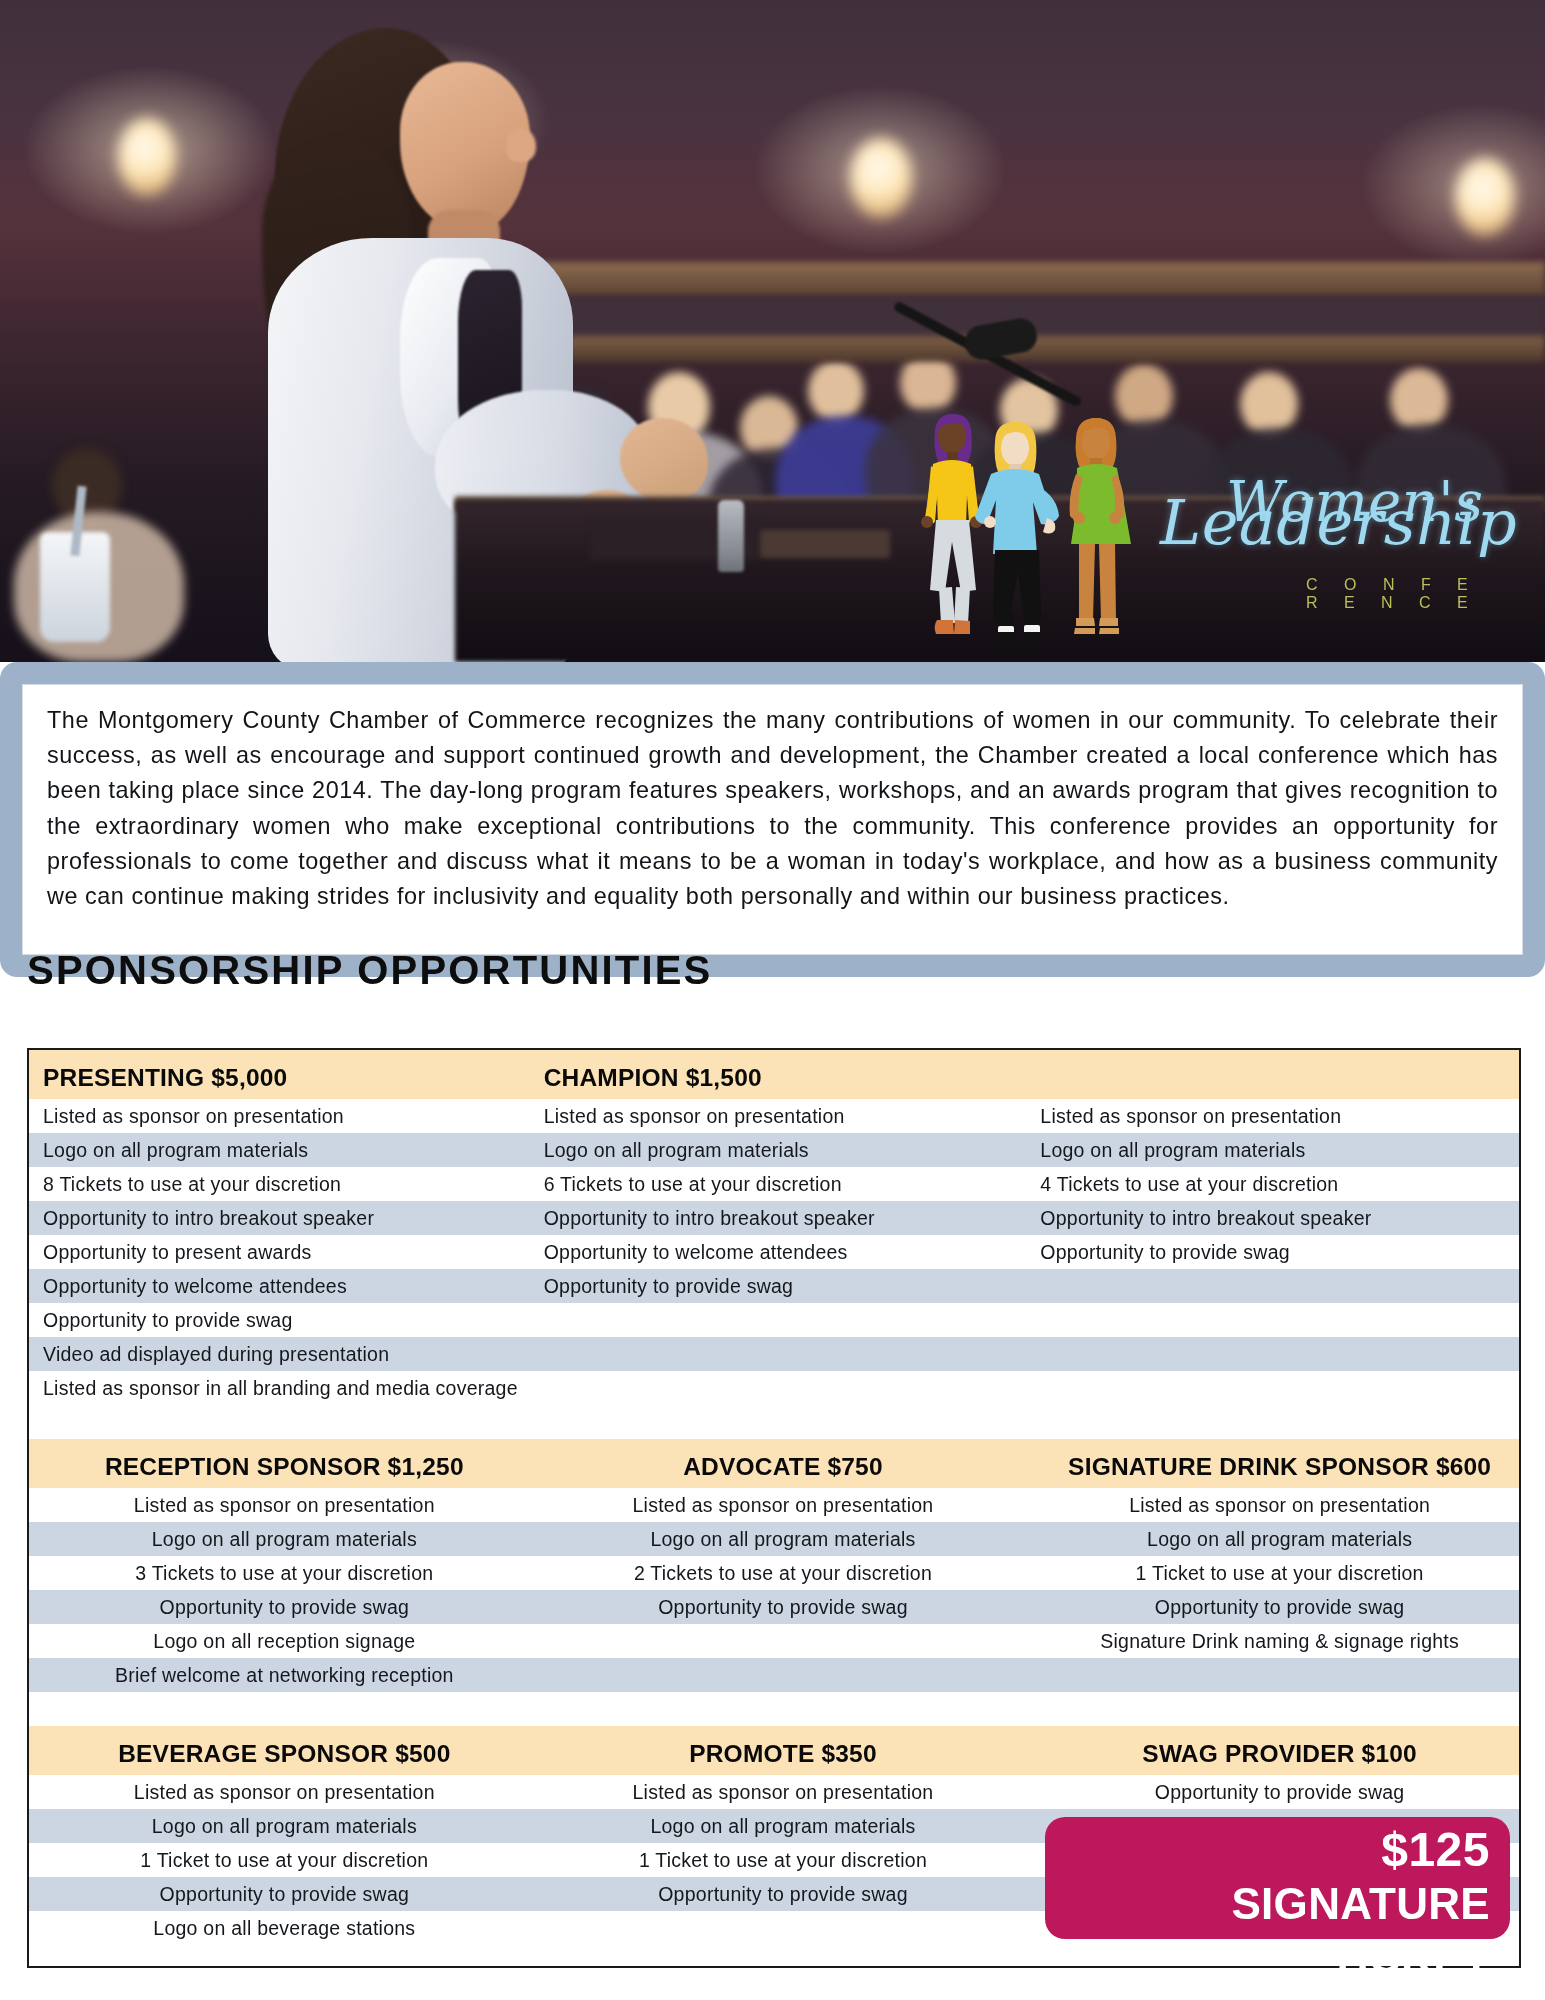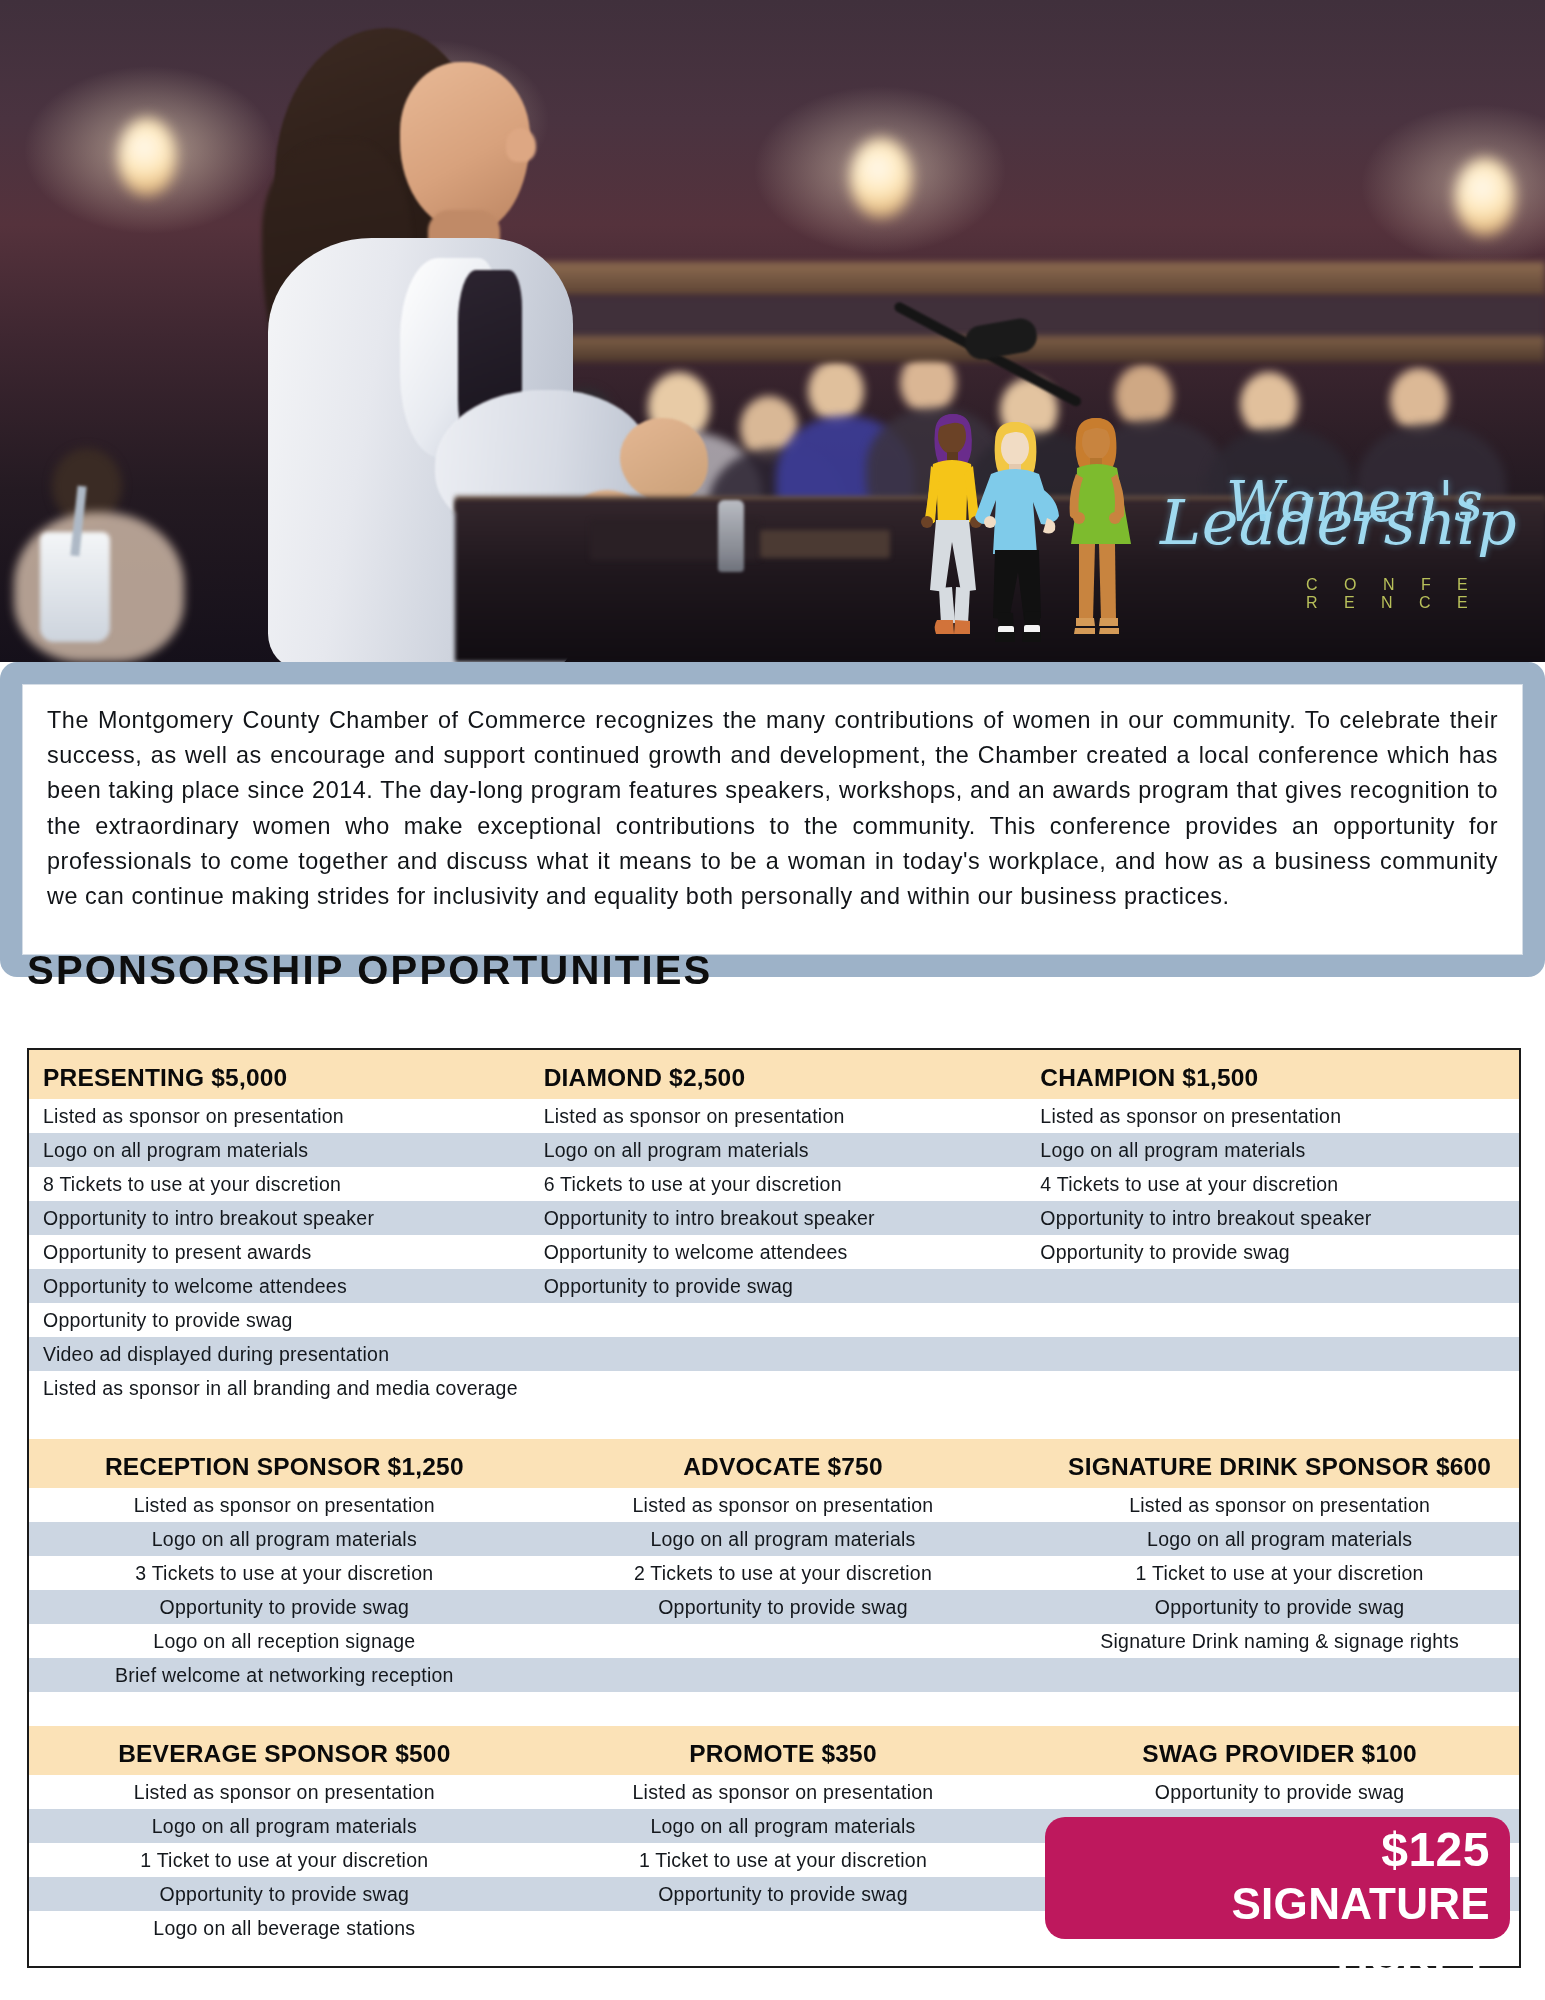--- a/index.html
+++ b/index.html
@@ -455,21 +455,20 @@
       <p class="intro-text">The Montgomery County Chamber of Commerce recognizes the many contributions of women in our community. To celebrate their success, as well as encourage and support continued growth and development, the Chamber created a local conference which has been taking place since 2014. The day-long program features speakers, workshops, and an awards program that gives recognition to the extraordinary women who make exceptional contributions to the community. This conference provides an opportunity for professionals to come together and discuss what it means to be a woman in today's workplace, and how as a business community we can continue making strides for inclusivity and equality both personally and within our business practices.</p>
     </div>
   </div>
 
   <h1 class="section-title">SPONSORSHIP OPPORTUNITIES</h1>
 
   <div class="table-wrap" id="table-body">
       <div class="tier-block">
         <div class="row header">
           <div class="cell c1">PRESENTING $5,000</div>
-          <div class="cell c2">DIAMOND $2,500</div>
           <div class="cell c3">CHAMPION $1,500</div>
         </div>
         <div class="row blank">
           <div class="cell c1">Listed as sponsor on presentation</div>
           <div class="cell c2">Listed as sponsor on presentation</div>
           <div class="cell c3">Listed as sponsor on presentation</div>
         </div>
         <div class="row stripe">
           <div class="cell c1">Logo on all program materials</div>
           <div class="cell c2">Logo on all program materials</div>

